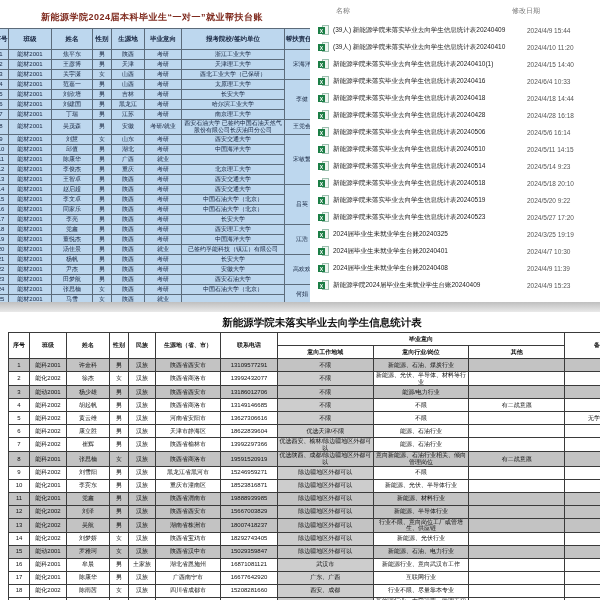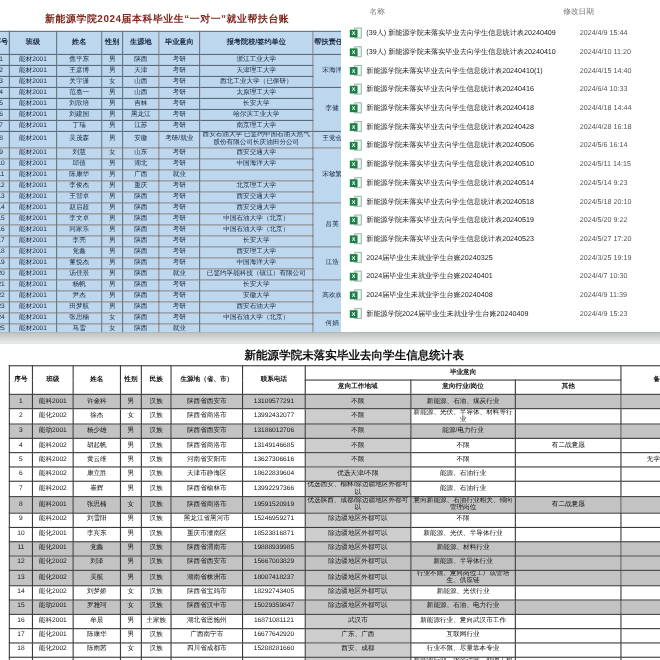--- a/index.html
+++ b/index.html
@@ -1,16 +1,16 @@
 <!DOCTYPE html>
 <html><head>
 <meta charset="utf-8">
 <style>
   html,body{margin:0;padding:0;background:#fff;}
-  .canvas{position:relative;width:600px;height:600px;background:#15803d;overflow:hidden;
+  .canvas{position:relative;width:600px;height:600px;background:#000000;overflow:hidden;
           font-family:"Liberation Sans","DejaVu Sans",sans-serif;}
 
   
   .ledger{position:absolute;left:-7px;top:0;width:330px;height:302px;overflow:hidden;background:#fff;}
   .ledger-title{width:318px;margin-top:11px;text-align:center;font-size:9px;font-weight:bold;
                 color:#7f2a1e;letter-spacing:0.5px;}
   .ledger-table{table-layout:fixed;border-collapse:collapse;margin-top:4px;width:318px;}
   .ledger-table th,.ledger-table td{border:1px solid #5c6b7a;background:#bdd7ee;color:#16243f;
      font-size:6px;line-height:1.15;text-align:center;vertical-align:middle;padding:0;overflow:hidden;}
   .ledger-table th{font-weight:bold;font-size:6.5px;height:20px;}

